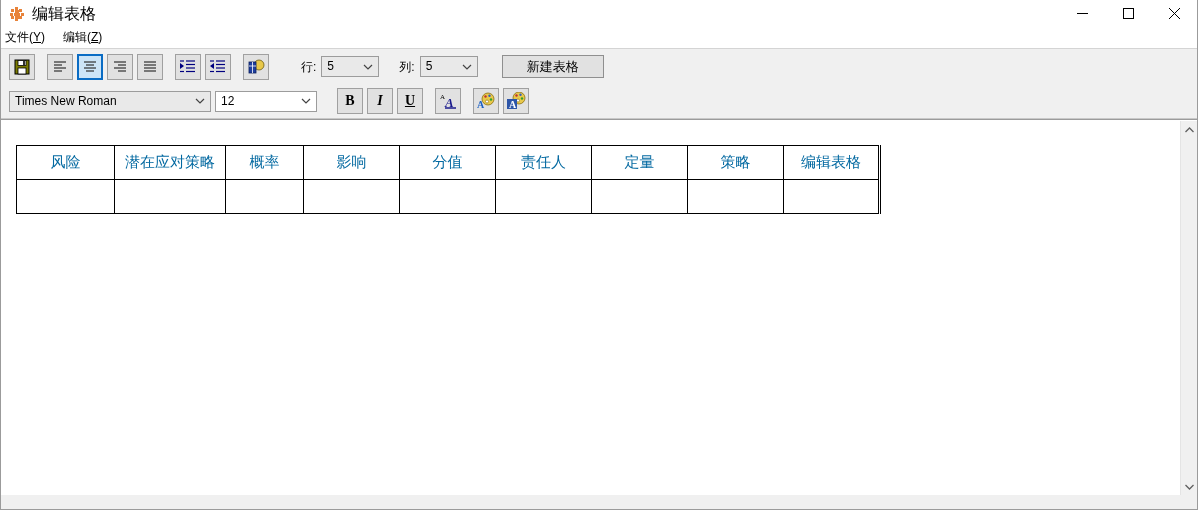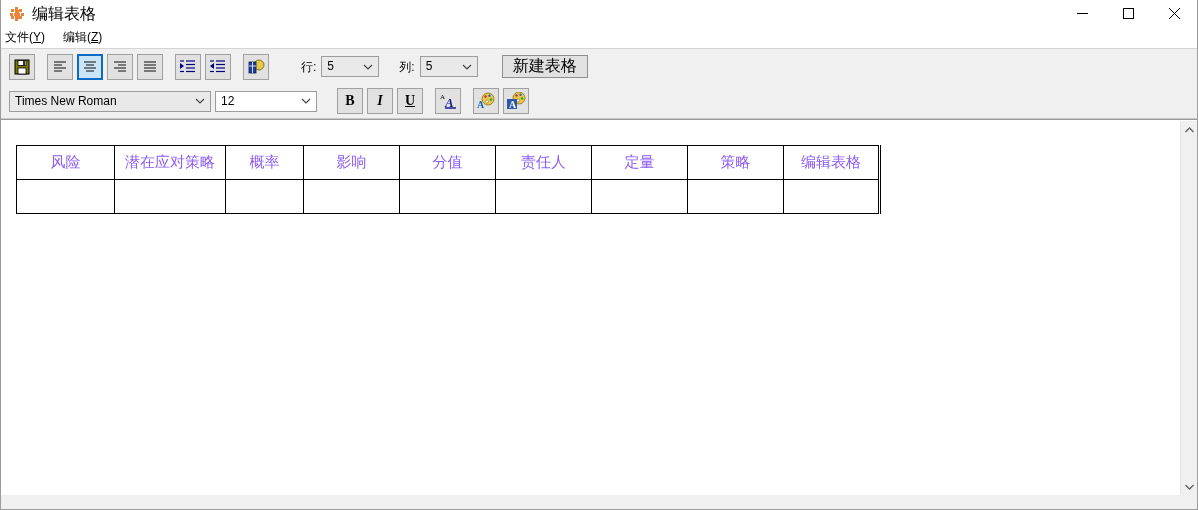--- a/index.html
+++ b/index.html
@@ -119,24 +119,24 @@
     position: absolute; right: 5px; top: 50%;
     transform: translateY(-50%);
     width: 10px; height: 7px;
   }
   .combo .arrow svg { display:block; }
 
   .pushbtn {
     height: 23px;
     background: #e1e1e1;
     border: 1px solid #8f8f8f;
-    font-size: 16px;
+    font-size: 13px;
     color: #000;
     display: flex; align-items: center; justify-content: center;
-    padding: 0 10px;
+    padding: 0 24px;
     flex: 0 0 auto;
   }
 
   .toolbar-divider {
     height: 1px;
     background: #c8c8c8;
     margin: 0;
   }
   .toolbar-divider2 {
     height: 1px;
@@ -164,21 +164,21 @@
     top: 24px;
     border-collapse: collapse;
     background: #ffffff;
   }
   table.doc-table td {
     border: 1px solid #000000;
     text-align: center;
     vertical-align: middle;
     font-family: "Liberation Serif", "DejaVu Serif", serif;
     font-size: 15px;
-    color: #8b5cf6;
+    color: #0369a1;
     padding: 0 4px;
     height: 34px;
   }
   table.doc-table tr.body-row td { height: 34px; }
   table.doc-table { border-right: 3px double #000; }
 
   
   .vscroll {
     position: absolute;
     right: 0; top: 0; bottom: 0;

